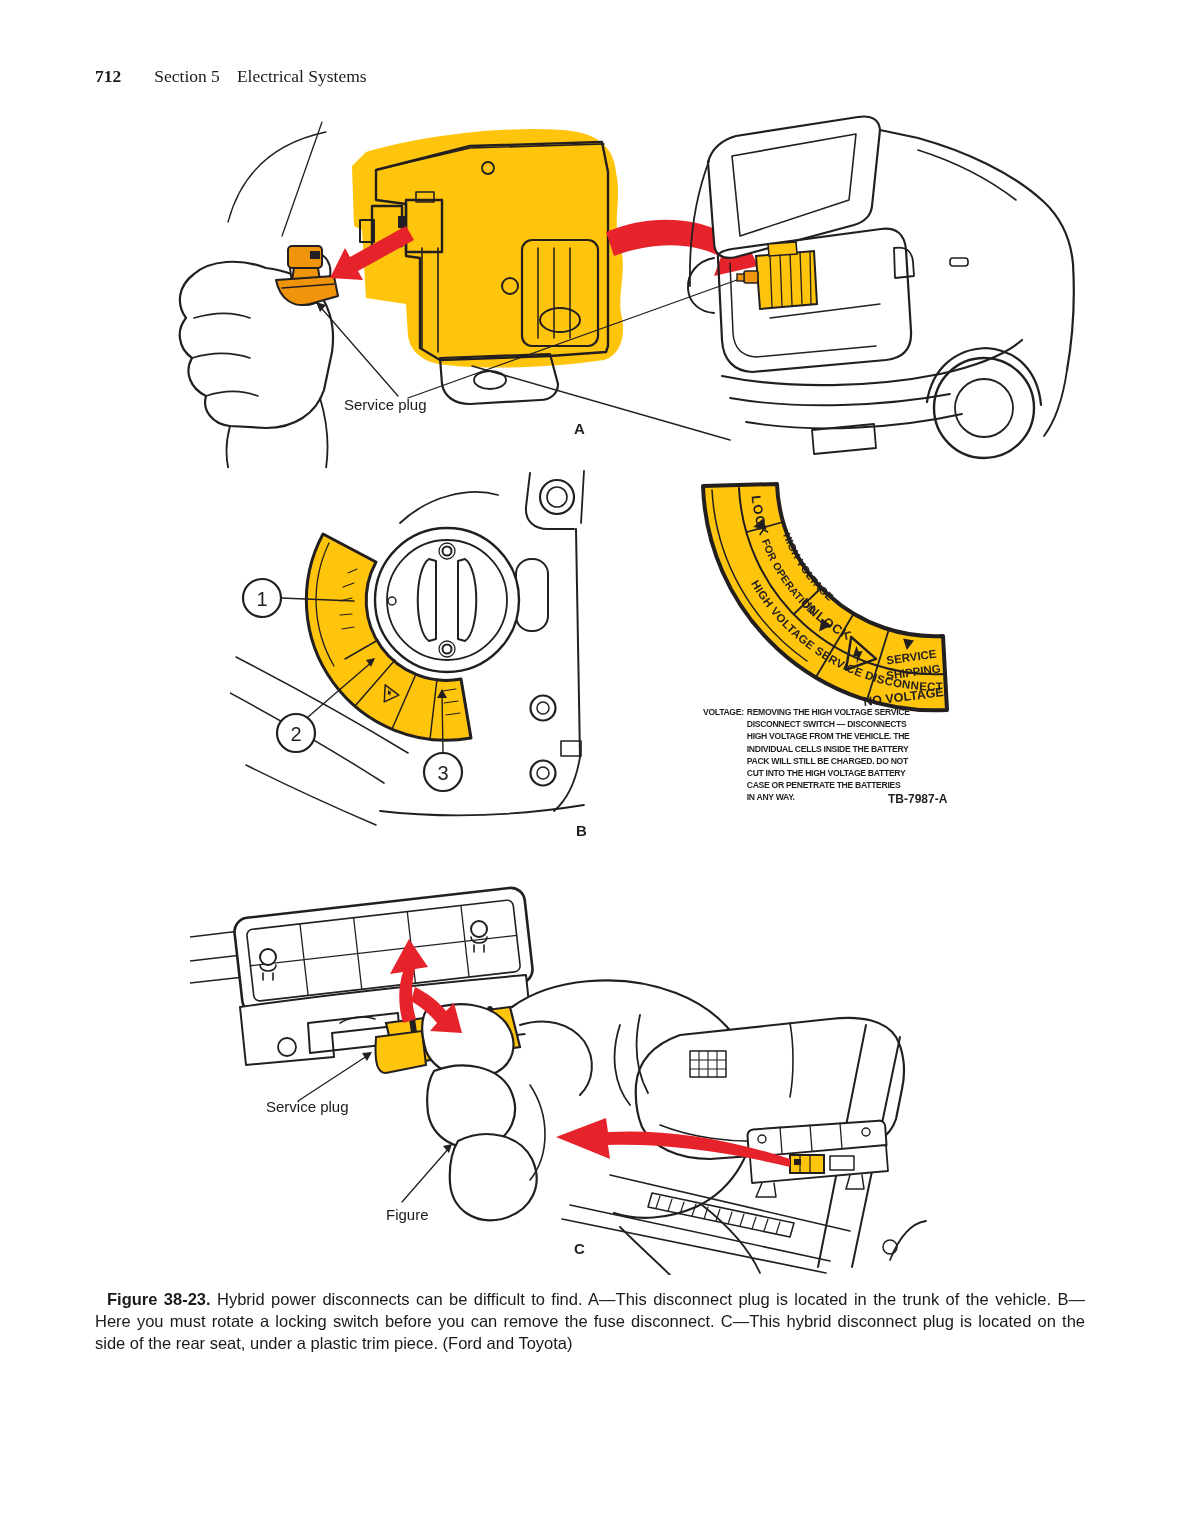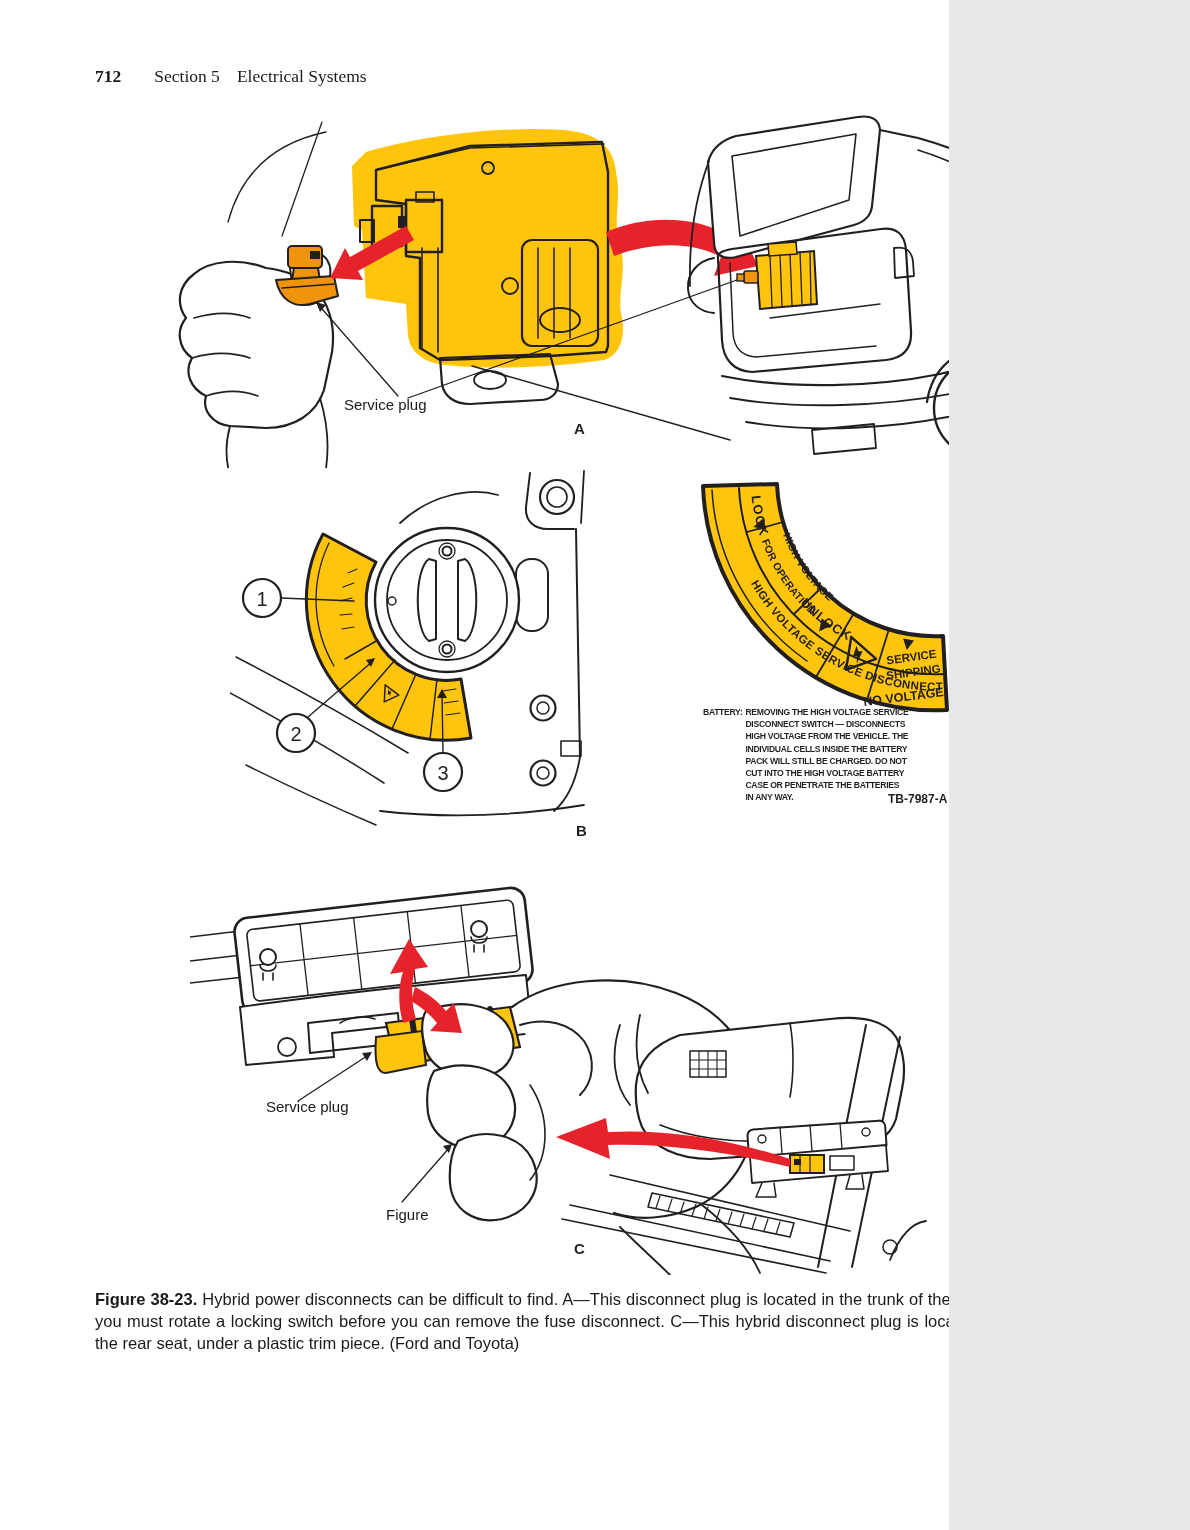--- a/index.html
+++ b/index.html
@@ -1,16 +1,16 @@
 <!DOCTYPE html>
 <html style="--yellow: #FFC40C; --orange: #F0940C; --red: #E6232B; --ink: #231F20;"><head>
 <meta charset="utf-8">
 <style>
   html,body{margin:0;padding:0;background:#e8e8e8;}
-  .page{position:relative;width:949px;height:1530px;background:#ffffff;overflow:hidden;
+  .page{position:relative;width:1190px;height:1530px;background:#ffffff;overflow:hidden;
         font-family:"Liberation Sans",sans-serif;}
   .abs{position:absolute;}
   
   .hdr{position:absolute;left:95px;top:66px;font-family:"Liberation Serif",serif;
        font-size:17.5px;color:#1a1a1a;}
   .hdr .num{font-weight:bold;margin-right:33px;}
   .hdr .sec{margin-right:17px;}
   
   svg .ln{fill:none;stroke:var(--ink);stroke-linecap:round;stroke-linejoin:round;}
   svg .fy{fill:var(--yellow);}
@@ -25,21 +25,21 @@
   .pt-label{position:absolute;font-size:15px;color:#1a1a1a;}
   
   .warn{position:absolute;left:703px;top:706px;width:242px;display:flex;gap:3px;
         font-size:8.6px;font-weight:bold;line-height:1.42;color:var(--ink);letter-spacing:-0.3px;}
   .warn .wl{white-space:nowrap;}
   .warn .wt{white-space:pre-line;flex:1;}
   .pcode{position:absolute;left:888px;top:792px;font-size:12px;font-weight:bold;color:var(--ink);}
   
   .cap{position:absolute;left:95px;top:1289px;width:990px;font-size:16.5px;line-height:1.33;
        color:#1a1a1a;text-align:justify;}
-  .cap b{font-weight:bold;}
+  .cap b{font-weight:bold;margin-left:12px;}
 </style>
 </head>
 <body>
 
 <div class="page">
 
   <div class="hdr">
     <span class="num">712</span><span class="sec">Section 5</span><span>Electrical Systems</span>
   </div>
 
@@ -210,21 +210,21 @@
       <path class="fi" transform="translate(531,60) rotate(255)" d="M0,-8 L6,4 L-6,4 Z"></path>
       <path class="fi" transform="translate(594,160) rotate(217)" d="M0,-8 L6,4 L-6,4 Z"></path>
       <path class="fi" transform="translate(678,178) rotate(190)" d="M0,-7 L5.5,3.5 L-5.5,3.5 Z"></path>
       <text font-size="11.5" text-anchor="middle" transform="translate(682,196) rotate(-8)">SERVICE</text>
       <text font-size="11.5" text-anchor="middle" transform="translate(684,211) rotate(-8)">SHIPPING</text>
       <text font-size="12.5" text-anchor="middle" transform="translate(674,236) rotate(-7)">NO VOLTAGE</text>
     </g>
   </svg>
 
   <div class="warn">
-    <span class="wl">BATTERY:</span>
+    <span class="wl">VOLTAGE:</span>
     <span class="wt">REMOVING THE HIGH VOLTAGE SERVICE
 DISCONNECT SWITCH — DISCONNECTS
 HIGH VOLTAGE FROM THE VEHICLE. THE
 INDIVIDUAL CELLS INSIDE THE BATTERY
 PACK WILL STILL BE CHARGED. DO NOT
 CUT INTO THE HIGH VOLTAGE BATTERY
 CASE OR PENETRATE THE BATTERIES
 IN ANY WAY.</span>
   </div>
   <div class="pcode">TB-7987-A</div>

